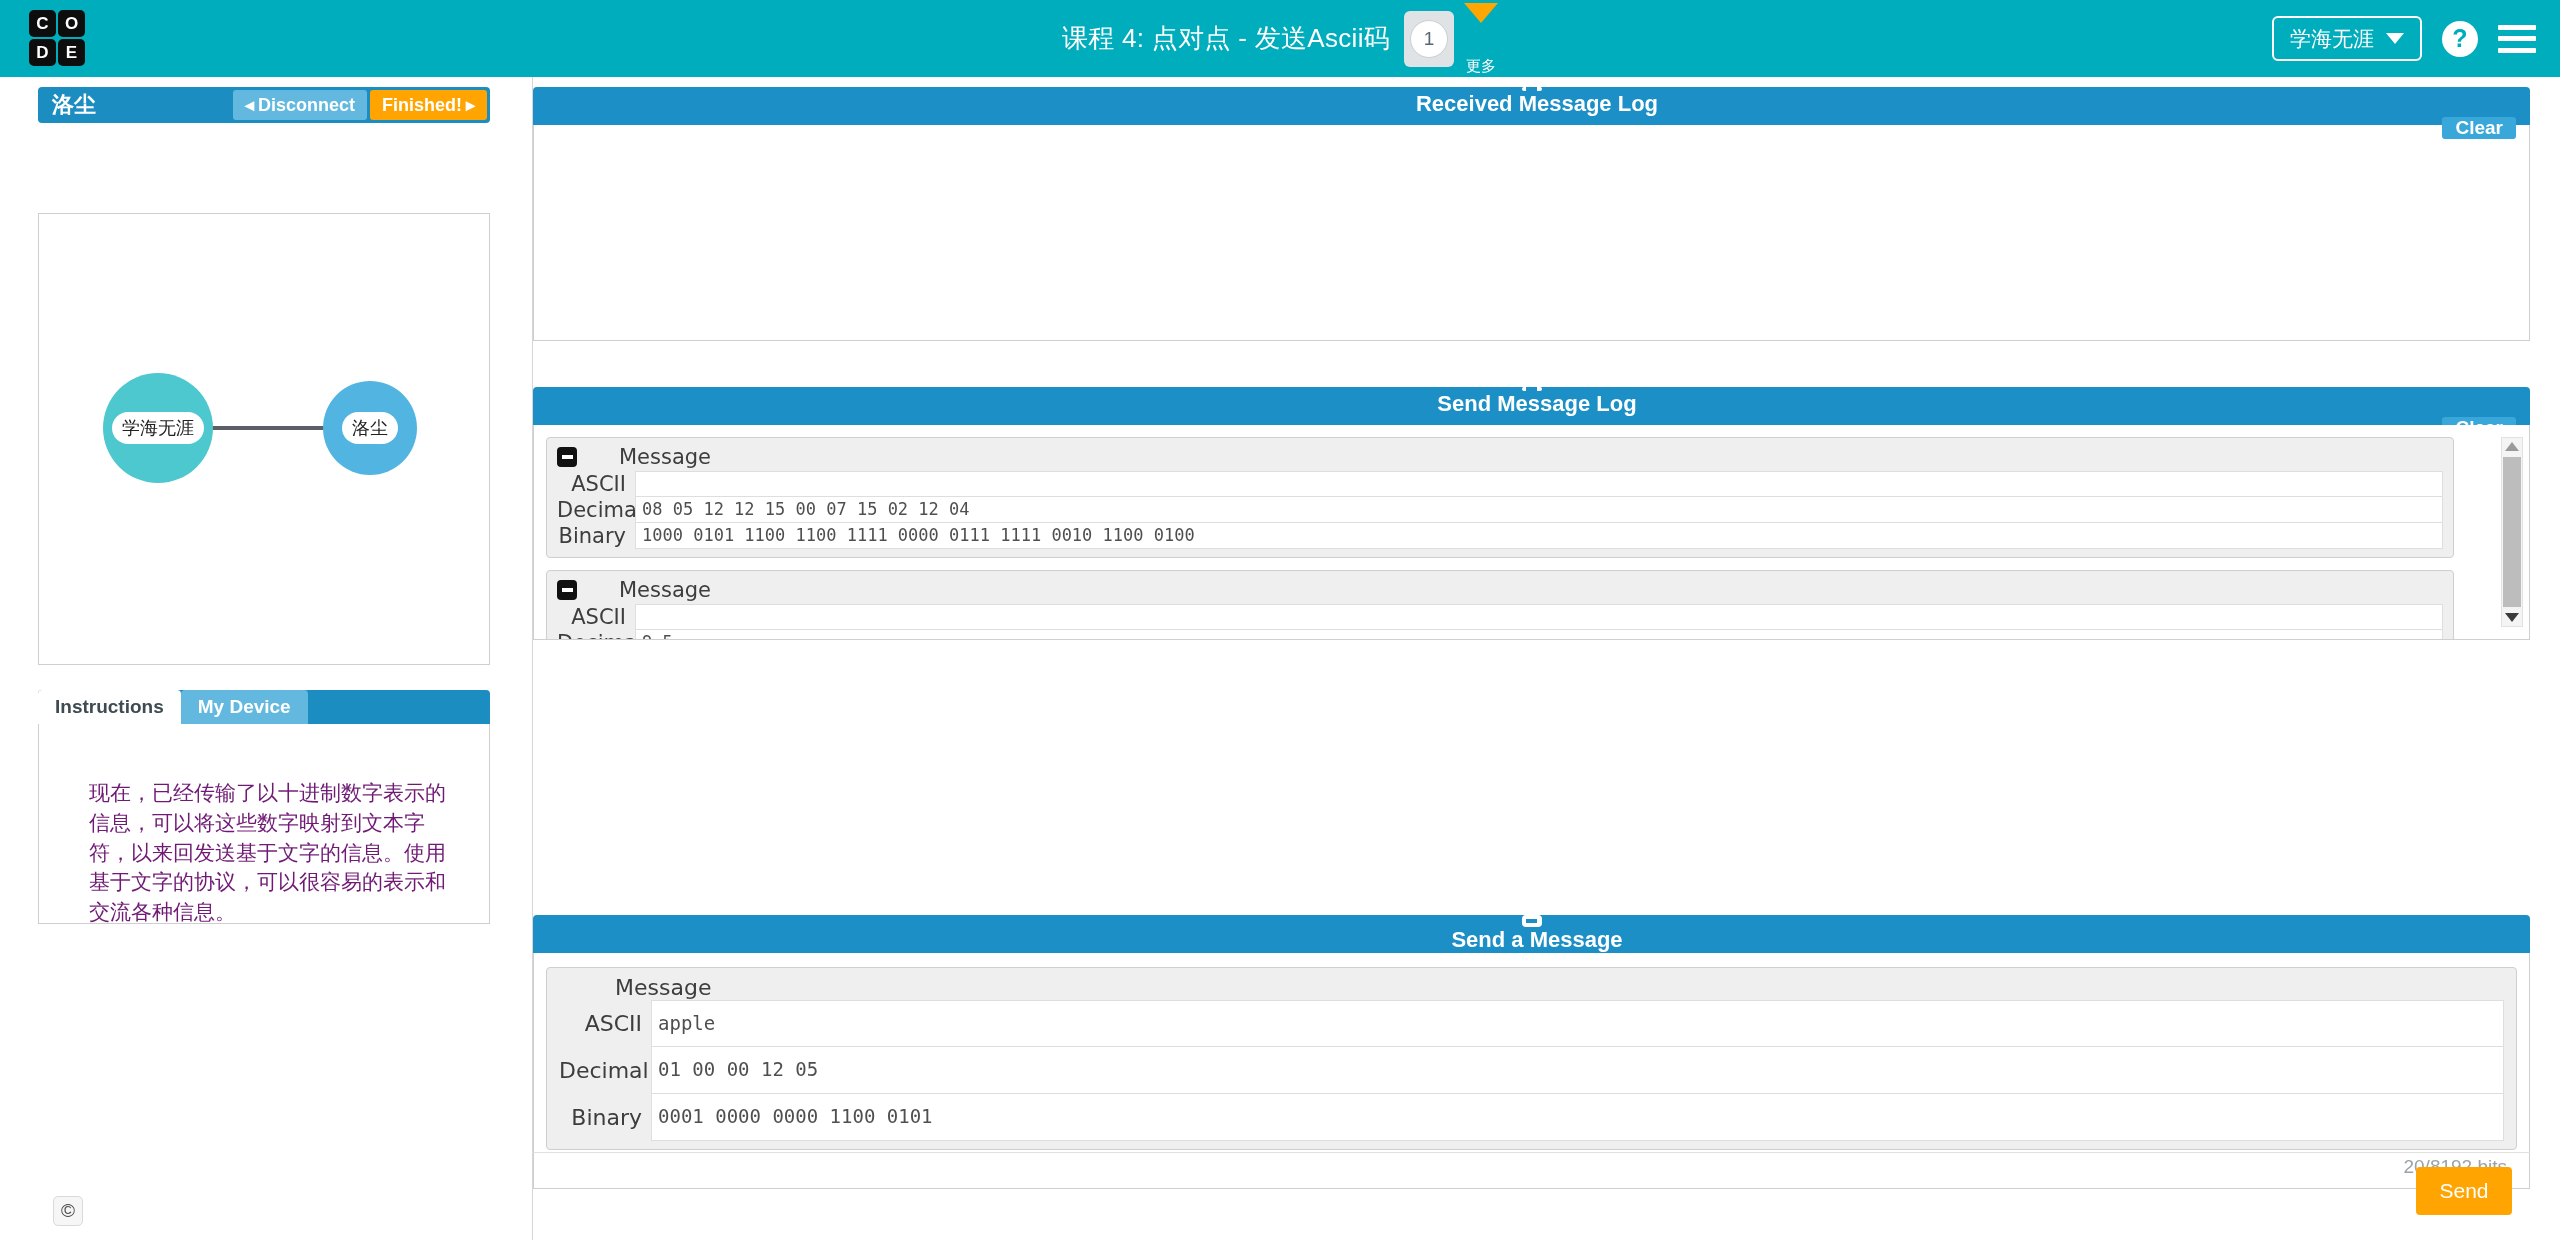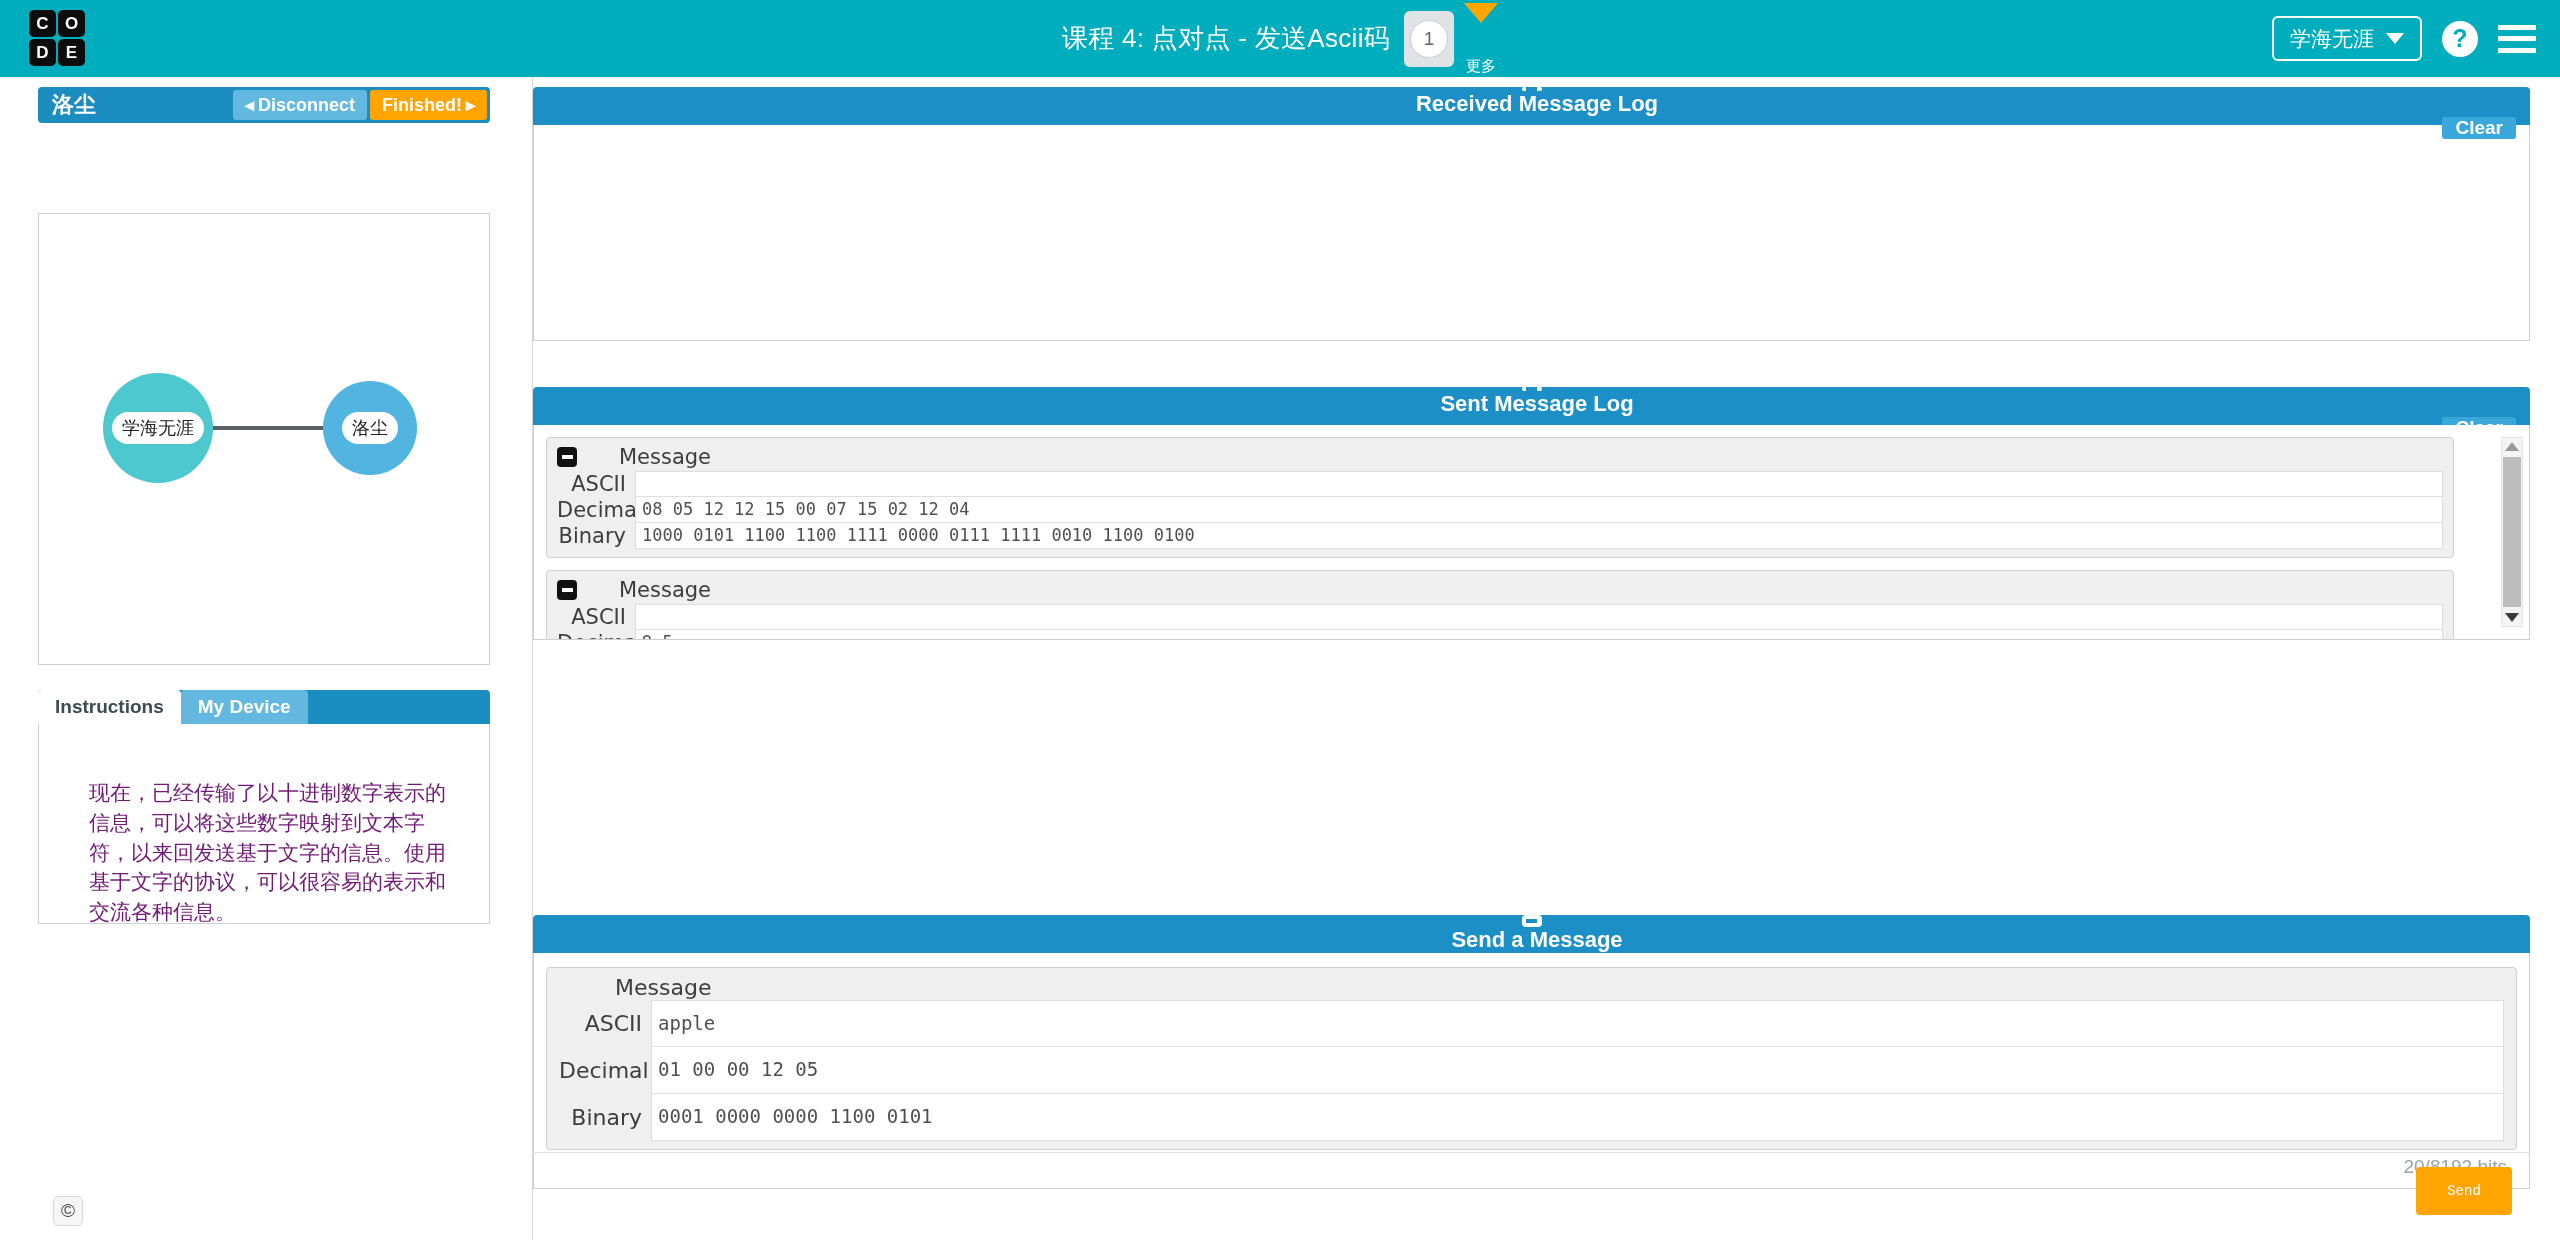--- a/index.html
+++ b/index.html
@@ -250,21 +250,21 @@
     text-align: right; color: #9aa3a8; font-size: 19px;
     padding: 6px 10px 0 0;
   }
   .send-footer {
     position: absolute; left: 0; top: 1075px; width: 1997px; height: 82px;
     border-top: 1px solid #e0e0e0;
   }
   .send-btn {
     position: absolute; right: 18px; top: 14px;
     background: #ffa400; color: #ffffff; border: none; border-radius: 4px;
-    width: 96px; height: 48px; font-size: 14px; font-family: Liberation Mono, monospace;
+    width: 96px; height: 48px; font-size: 21px;
   }
 </style>
 </head>
 <body>
 
 <div class="page">
 
   <div class="header">
 
     <div class="logo">
@@ -351,21 +351,21 @@
           <button class="clear-btn">Clear</button>
         </div>
         <div id="received-body"></div>
       </div>
 
       <div id="sent-panel">
         <div class="panel-head">
           <span class="minus-icon">
               <i></i>
             </span>
-          <span class="ph-title">Sent Message Log</span>
+          <span class="ph-title">Send Message Log</span>
           <button class="clear-btn">Clear</button>
         </div>
         <div id="sent-body">
 
           <div class="msg-card">
             <div class="msg-toprow">
               <span class="minus-icon dark">
                   <i></i>
                 </span>
               <span class="lbl-msg">Message</span>

